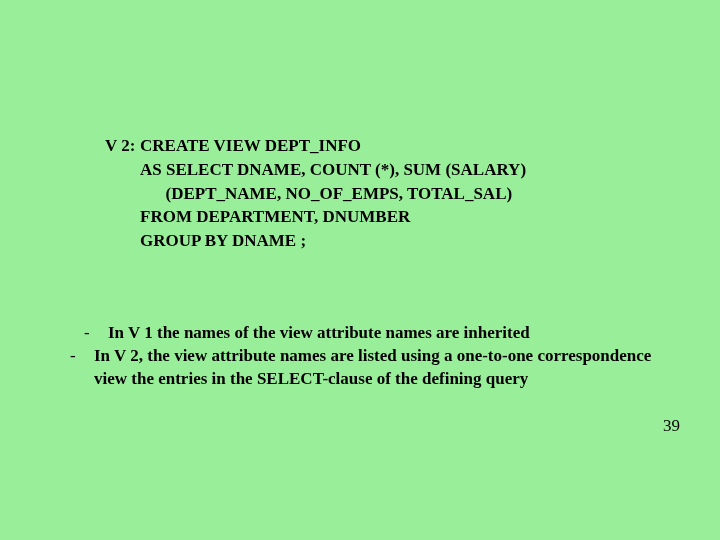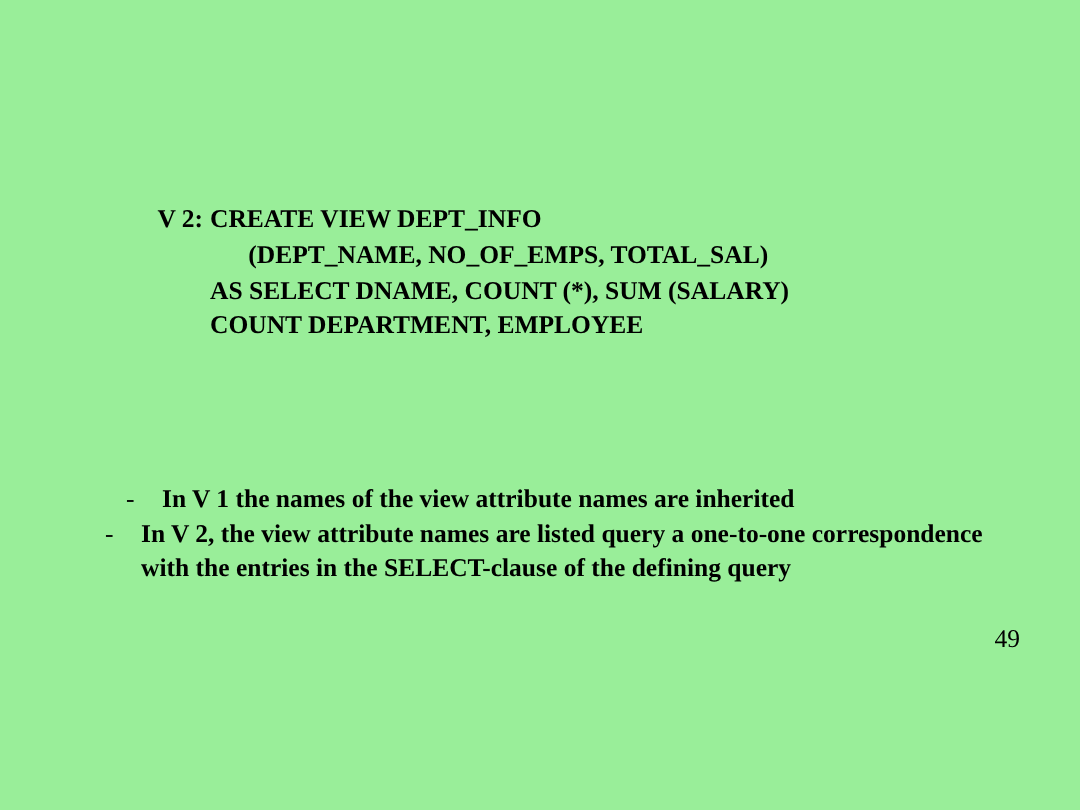--- a/index.html
+++ b/index.html
@@ -64,31 +64,32 @@
 </style>
 </head>
 <body>
 
 <div class="slide">
 
   <div class="code-block">
     <div>
       <span class="code-label">V 2:</span><span>CREATE VIEW   DEPT_INFO</span>
     </div>
+    <div class="code-indent"><span>AS  SELECT DNAME, COUNT (*), SUM (SALARY)</span></div>
     <div class="code-indent"><span style="white-space: pre;">      (DEPT_NAME, NO_OF_EMPS, TOTAL_SAL)</span></div>
-    <div class="code-indent"><span>AS  SELECT DNAME, COUNT (*), SUM (SALARY)</span></div>
-    <div class="code-indent"><span>COUNT   DEPARTMENT, EMPLOYEE</span></div>
+    <div class="code-indent"><span>FROM   DEPARTMENT, DNUMBER</span></div>
+    <div class="code-indent"><span>GROUP BY DNAME ;</span></div>
   </div>
 
   <div class="notes">
     <div class="note-row shift">
       <div class="note-dash">-</div>
       <div class="note-text">In V 1 the names of the view attribute names are inherited</div>
     </div>
     <div class="note-row">
       <div class="note-dash">-</div>
-      <div class="note-text">In V 2, the view attribute names are listed query a one-to-one correspondence with the entries in the SELECT-clause of the defining query</div>
+      <div class="note-text">In V 2, the view attribute names are listed using a one-to-one correspondence view the entries in the SELECT-clause of the defining query</div>
     </div>
   </div>
 
-  <div class="page-num">49</div>
+  <div class="page-num">39</div>
 
 </div>
 
 </body></html>

